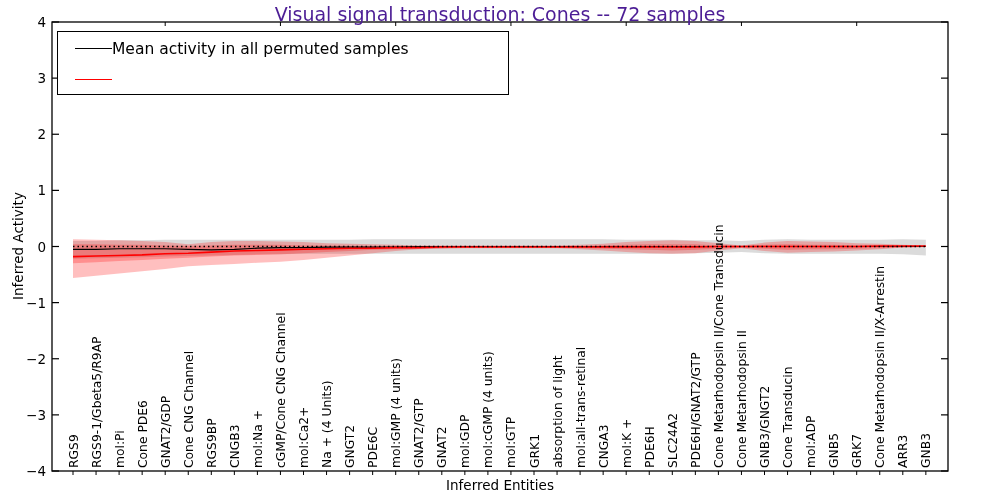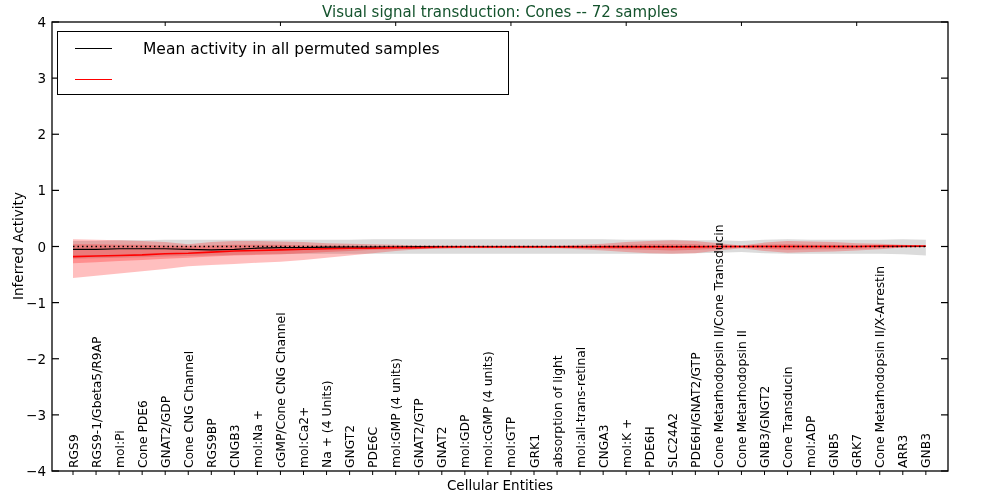--- a/index.html
+++ b/index.html
@@ -1,26 +1,26 @@
 <!DOCTYPE html>
 <html><head>
 <meta charset="utf-8">
 <style>
   html,body{margin:0;padding:0;background:#ffffff;}
   body{width:1000px;height:500px;position:relative;font-family:"DejaVu Sans",sans-serif;color:#000;}
   #figure{position:absolute;left:0;top:0;width:1000px;height:500px;}
   #plot-svg{position:absolute;left:0;top:0;}
-  .chart-title{position:absolute;left:52px;top:3px;width:896px;text-align:center;font-size:15px;color:#14532d;}
+  .chart-title{position:absolute;left:52px;top:3px;width:896px;text-align:center;font-size:19px;color:#4c1d95;}
   .ylabel-wrap{position:absolute;left:-57px;top:238px;width:150px;text-align:center;transform:rotate(-90deg);transform-origin:center;font-size:13.5px;}
   .xlabel{position:absolute;left:52px;top:477px;width:896px;text-align:center;font-size:13.5px;}
   .ytick{position:absolute;left:0;width:46px;text-align:right;font-size:13.5px;height:18px;line-height:18px;}
   .legend{position:absolute;left:57px;top:31px;width:452px;height:64px;background:#ffffff;border:1.4px solid #000;box-sizing:border-box;z-index:3;}
   .legend-row{display:flex;align-items:center;height:29px;margin-top:2px;}
   .legend-swatch{width:37px;height:0;border-top:1.6px solid #000;margin-left:17px;flex:none;}
-  .legend-label{font-size:15.5px;margin-left:31px;white-space:nowrap;}
+  .legend-label{font-size:15.5px;white-space:nowrap;}
 </style>
 </head>
 <body>
 
 <div id="figure">
   <svg id="plot-svg" width="1000" height="500">
       <polygon points="73,240.8875 96.05,240.8875 119.1,240.32625 142.15,240.32625 165.2,239.765 188.25,239.765 211.3,239.765 234.35,239.765 257.4,239.765 280.45000000000005,239.765 303.5,239.765 326.55,239.765 349.6,239.765 372.65000000000003,239.20375 395.7,239.20375 418.75,239.20375 441.8,239.20375 464.85,239.20375 487.90000000000003,239.20375 510.95,239.20375 534,239.20375 557.05,239.20375 580.1,239.20375 603.15,239.20375 626.2,239.765 649.25,239.765 672.3000000000001,239.765 695.35,240.32625 718.4,240.32625 741.45,240.8875 764.5,239.765 787.5500000000001,239.20375 810.6,239.765 833.65,239.765 856.7,239.765 879.75,239.765 902.8000000000001,239.20375 925.85,239.765 925.85,255.48 902.8000000000001,254.3575 879.75,253.79625 856.7,253.79625 833.65,253.79625 810.6,253.79625 787.5500000000001,253.79625 764.5,253.235 741.45,252.1125 718.4,252.67375 695.35,253.235 672.3000000000001,253.79625 649.25,253.79625 626.2,253.79625 603.15,253.79625 580.1,253.79625 557.05,253.79625 534,253.79625 510.95,253.79625 487.90000000000003,253.79625 464.85,253.79625 441.8,253.79625 418.75,253.79625 395.7,253.79625 372.65000000000003,253.79625 349.6,253.79625 326.55,253.79625 303.5,253.79625 280.45000000000005,254.3575 257.4,254.3575 234.35,254.91875 211.3,255.48 188.25,256.04125 165.2,256.6025 142.15,257.16375 119.1,257.725 96.05,258.28625 73,258.8475" fill="#888888" fill-opacity="0.3" stroke="none"></polygon>
       <polygon points="73,239.20375 96.05,239.765 119.1,240.32625 142.15,240.8875 165.2,242.01 188.25,244.255 211.3,242.01 234.35,240.8875 257.4,240.8875 280.45000000000005,241.44875 303.5,242.01 326.55,243.1325 349.6,243.69375 372.65000000000003,244.255 395.7,244.81625 418.75,245.3775 441.8,245.3775 464.85,245.3775 487.90000000000003,245.3775 510.95,245.3775 534,245.3775 557.05,245.3775 580.1,244.81625 603.15,243.69375 626.2,242.01 649.25,240.8875 672.3000000000001,240.32625 695.35,240.8875 718.4,243.1325 741.45,245.3775 764.5,242.57125 787.5500000000001,240.8875 810.6,241.44875 833.65,242.01 856.7,243.1325 879.75,243.69375 902.8000000000001,244.81625 925.85,245.3775 925.85,247.06125 902.8000000000001,247.6225 879.75,249.30625 856.7,250.42875 833.65,251.55125 810.6,252.1125 787.5500000000001,252.67375 764.5,250.99 741.45,248.18375 718.4,250.42875 695.35,253.235 672.3000000000001,253.79625 649.25,253.235 626.2,252.1125 603.15,250.42875 580.1,249.30625 557.05,248.18375 534,248.18375 510.95,248.18375 487.90000000000003,248.18375 464.85,248.18375 441.8,248.745 418.75,249.30625 395.7,250.99 372.65000000000003,253.235 349.6,255.48 326.55,257.725 303.5,259.97 280.45000000000005,261.65375 257.4,262.77625 234.35,263.89875 211.3,265.02125 188.25,266.14375 165.2,268.95 142.15,271.195 119.1,273.44 96.05,275.685 73,277.93" fill="#ff0000" fill-opacity="0.25" stroke="none"></polygon>
       <polygon points="73,244.255 96.05,244.255 119.1,244.81625 142.15,244.81625 165.2,245.3775 188.25,245.93875 211.3,245.3775 234.35,244.81625 257.4,244.81625 280.45000000000005,244.81625 303.5,245.3775 326.55,245.3775 349.6,245.93875 372.65000000000003,245.93875 395.7,245.93875 418.75,245.93875 441.8,245.93875 464.85,245.93875 487.90000000000003,245.93875 510.95,245.93875 534,245.93875 557.05,245.93875 580.1,245.93875 603.15,245.3775 626.2,244.81625 649.25,244.255 672.3000000000001,244.255 695.35,244.255 718.4,245.3775 741.45,245.93875 764.5,244.81625 787.5500000000001,244.255 810.6,244.81625 833.65,244.81625 856.7,245.3775 879.75,245.3775 902.8000000000001,245.93875 925.85,245.93875 925.85,247.06125 902.8000000000001,247.6225 879.75,248.18375 856.7,248.745 833.65,249.30625 810.6,249.30625 787.5500000000001,249.8675 764.5,248.745 741.45,247.6225 718.4,248.745 695.35,249.8675 672.3000000000001,250.42875 649.25,249.8675 626.2,249.30625 603.15,248.745 580.1,248.18375 557.05,247.6225 534,247.6225 510.95,247.6225 487.90000000000003,247.6225 464.85,247.6225 441.8,248.18375 418.75,248.745 395.7,249.30625 372.65000000000003,249.8675 349.6,250.99 326.55,252.1125 303.5,253.235 280.45000000000005,254.3575 257.4,254.91875 234.35,255.48 211.3,256.6025 188.25,257.725 165.2,258.8475 142.15,259.97 119.1,261.0925 96.05,262.215 73,263.3375" fill="#ff0000" fill-opacity="0.25" stroke="none"></polygon>
       <polyline points="73,249.30625 96.05,249.30625 119.1,248.745 142.15,248.745 165.2,248.745 188.25,249.30625 211.3,249.8675 234.35,249.30625 257.4,248.18375 280.45000000000005,247.6225 303.5,247.6225 326.55,247.06125 349.6,247.06125 372.65000000000003,247.06125 395.7,247.06125 418.75,246.5 441.8,246.5 464.85,246.5 487.90000000000003,246.5 510.95,246.5 534,246.5 557.05,246.5 580.1,246.5 603.15,246.5 626.2,246.5 649.25,246.5 672.3000000000001,246.5 695.35,246.5 718.4,246.5 741.45,246.5 764.5,246.5 787.5500000000001,246.5 810.6,246.5 833.65,246.5 856.7,246.5 879.75,246.5 902.8000000000001,246.5 925.85,246.5" fill="none" stroke="#000000" stroke-width="1.2"></polyline>
@@ -126,21 +126,21 @@
       <line x1="395.7" y1="22" x2="395.7" y2="26" stroke="#000" stroke-width="1"></line>
       <line x1="510.95" y1="22" x2="510.95" y2="26" stroke="#000" stroke-width="1"></line>
       <line x1="626.2" y1="22" x2="626.2" y2="26" stroke="#000" stroke-width="1"></line>
       <line x1="741.45" y1="22" x2="741.45" y2="26" stroke="#000" stroke-width="1"></line>
       <line x1="856.7" y1="22" x2="856.7" y2="26" stroke="#000" stroke-width="1"></line>
     </svg>
 
   <div class="chart-title">Visual signal transduction: Cones -- 72 samples</div>
 
   <div class="ylabel-wrap">Inferred Activity</div>
-  <div class="xlabel">Cellular Entities</div>
+  <div class="xlabel">Inferred Entities</div>
 
   <div id="ytick-container">
       <div class="ytick" style="top: 13px;">4</div>
       <div class="ytick" style="top: 69.125px;">3</div>
       <div class="ytick" style="top: 125.25px;">2</div>
       <div class="ytick" style="top: 181.375px;">1</div>
       <div class="ytick" style="top: 237.5px;">0</div>
       <div class="ytick" style="top: 293.625px;">−1</div>
       <div class="ytick" style="top: 349.75px;">−2</div>
       <div class="ytick" style="top: 405.875px;">−3</div>

